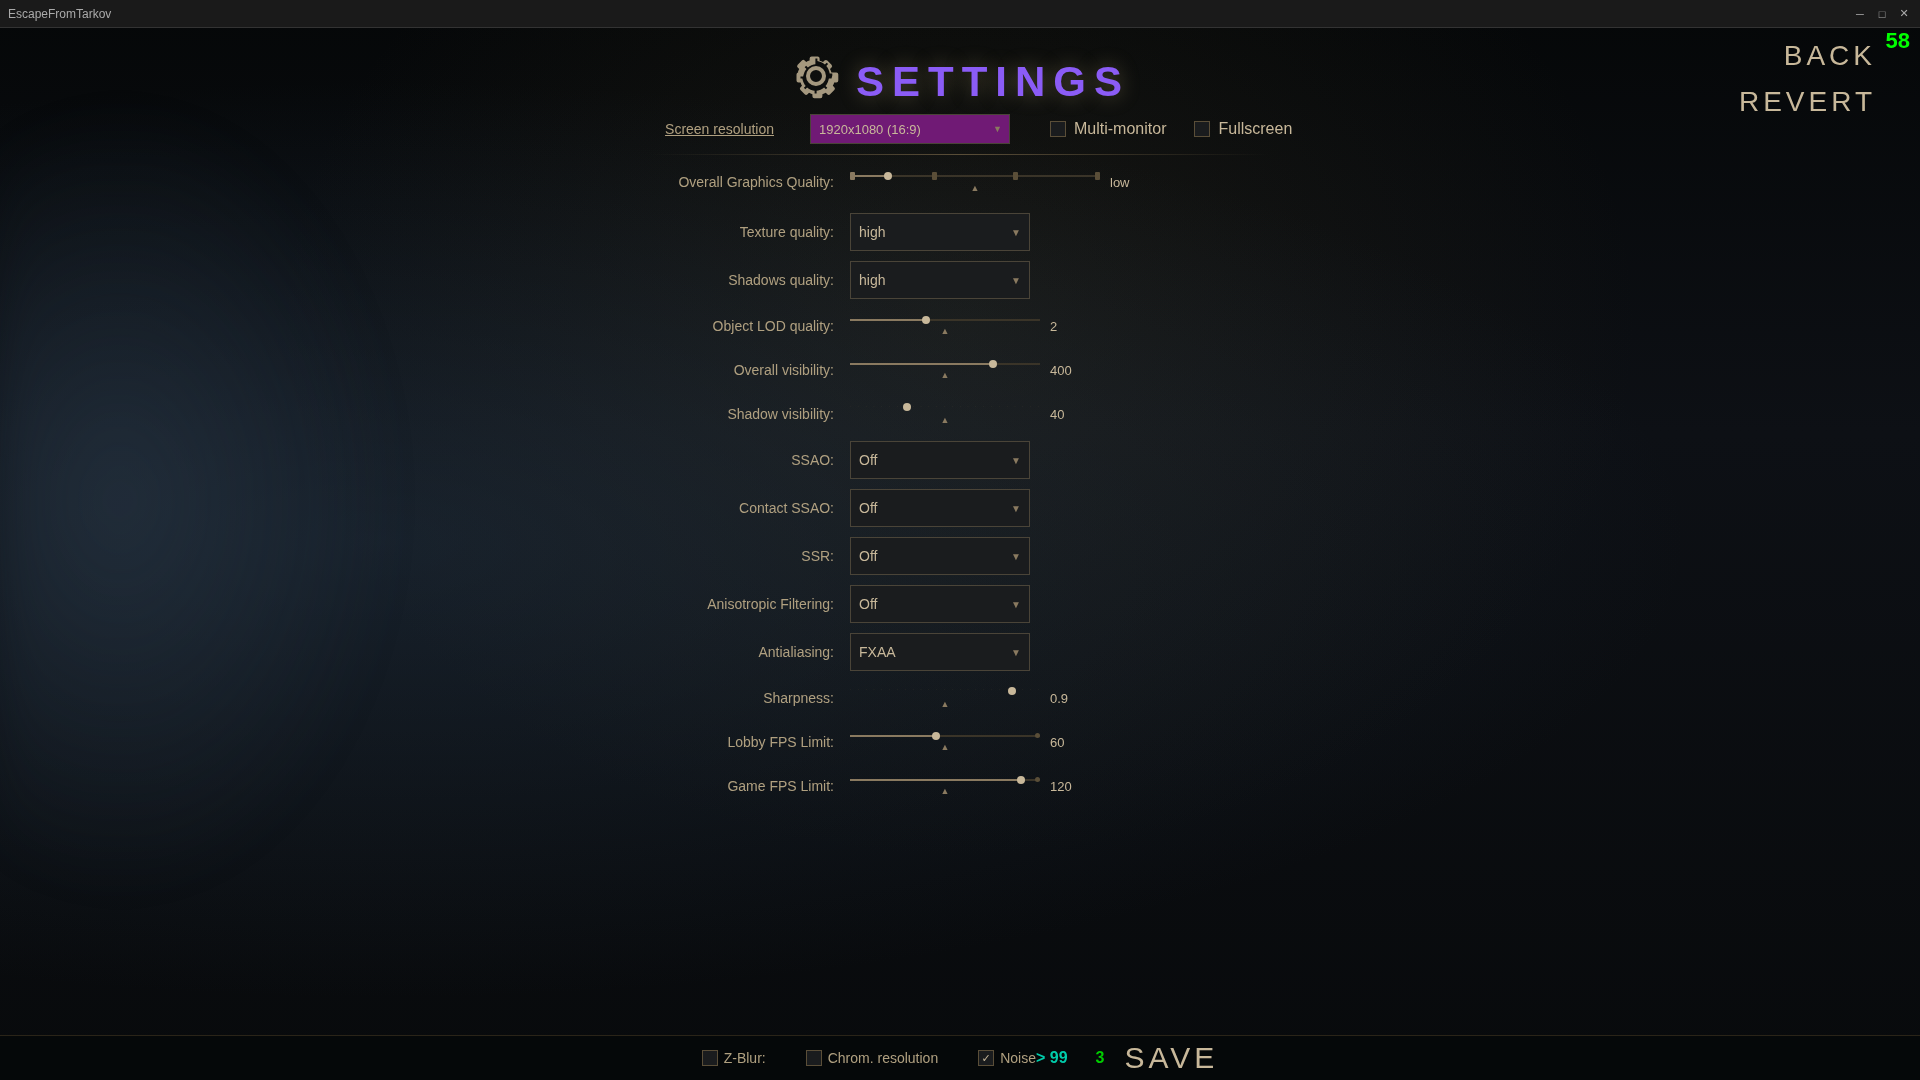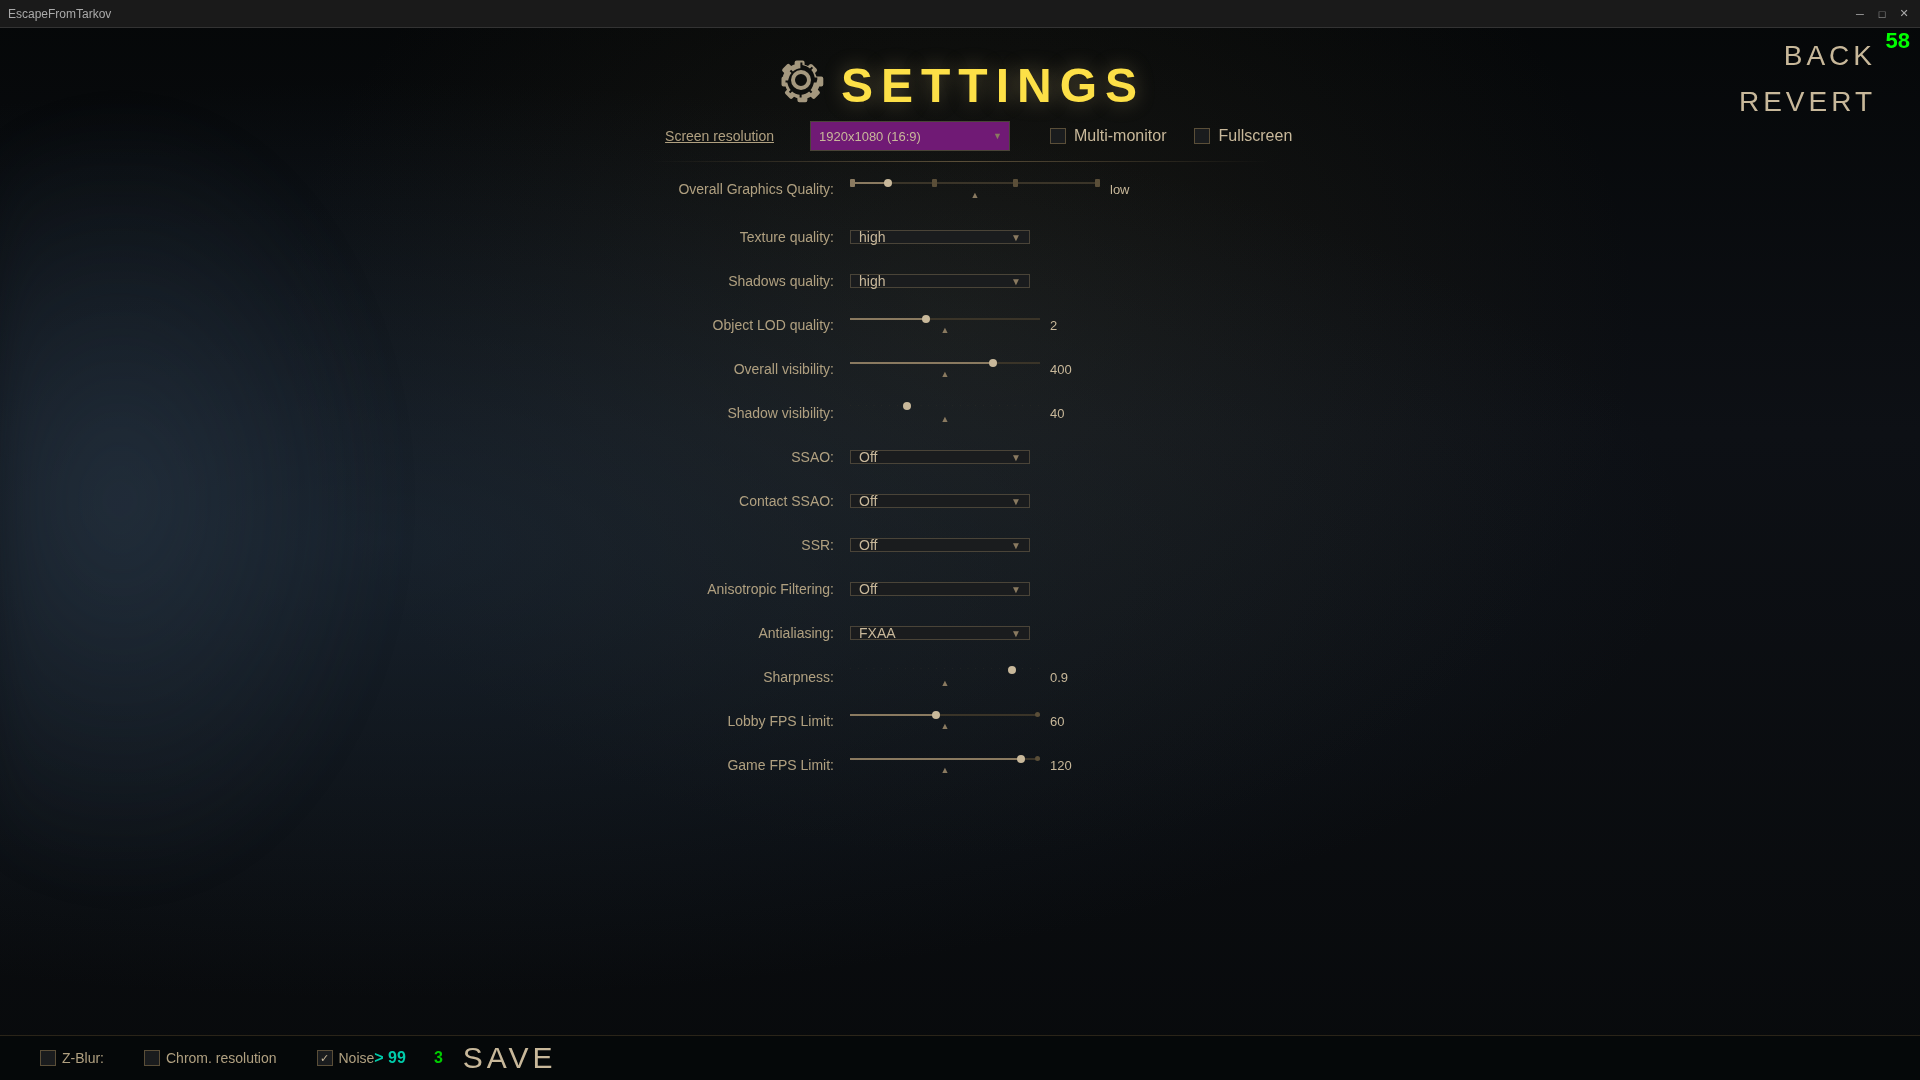--- a/index.html
+++ b/index.html
@@ -99,24 +99,24 @@
       margin-top: 18px;
     }
 
     .gear-icon {
       width: 52px;
       height: 52px;
       opacity: 0.9;
     }
 
     .header-title {
-      font-size: 48px;
+      font-size: 42px;
       font-weight: bold;
       letter-spacing: 8px;
-      color: #fde047;
+      color: #8b5cf6;
       text-shadow: 0 0 20px rgba(200,180,120,0.4);
       margin-top: 12px;
     }
 
     
     .tabs {
       display: flex;
       gap: 60px;
       margin-top: 16px;
       align-items: center;
@@ -170,21 +170,21 @@
     .setting-control {
       flex: 1;
       display: flex;
       align-items: center;
       gap: 10px;
     }
 
     
     .dropdown {
       width: 180px;
-      height: 14px;
+      height: 38px;
       background: #1a1c1e;
       border: 1px solid #4a4438;
       color: #c8b89a;
       font-size: 14px;
       display: flex;
       align-items: center;
       justify-content: space-between;
       padding: 0 8px;
       cursor: pointer;
     }
@@ -303,21 +303,21 @@
 
     
     .bottom-bar {
       position: absolute;
       bottom: 0;
       left: 0;
       right: 0;
       height: 45px;
       display: flex;
       align-items: center;
-      justify-content: flex-start;
+      justify-content: center;
       padding: 0 40px;
       z-index: 10;
       background: rgba(5,7,9,0.8);
       border-top: 1px solid #2a2418;
     }
 
     .bottom-checkboxes {
       display: flex;
       gap: 40px;
       align-items: center;

